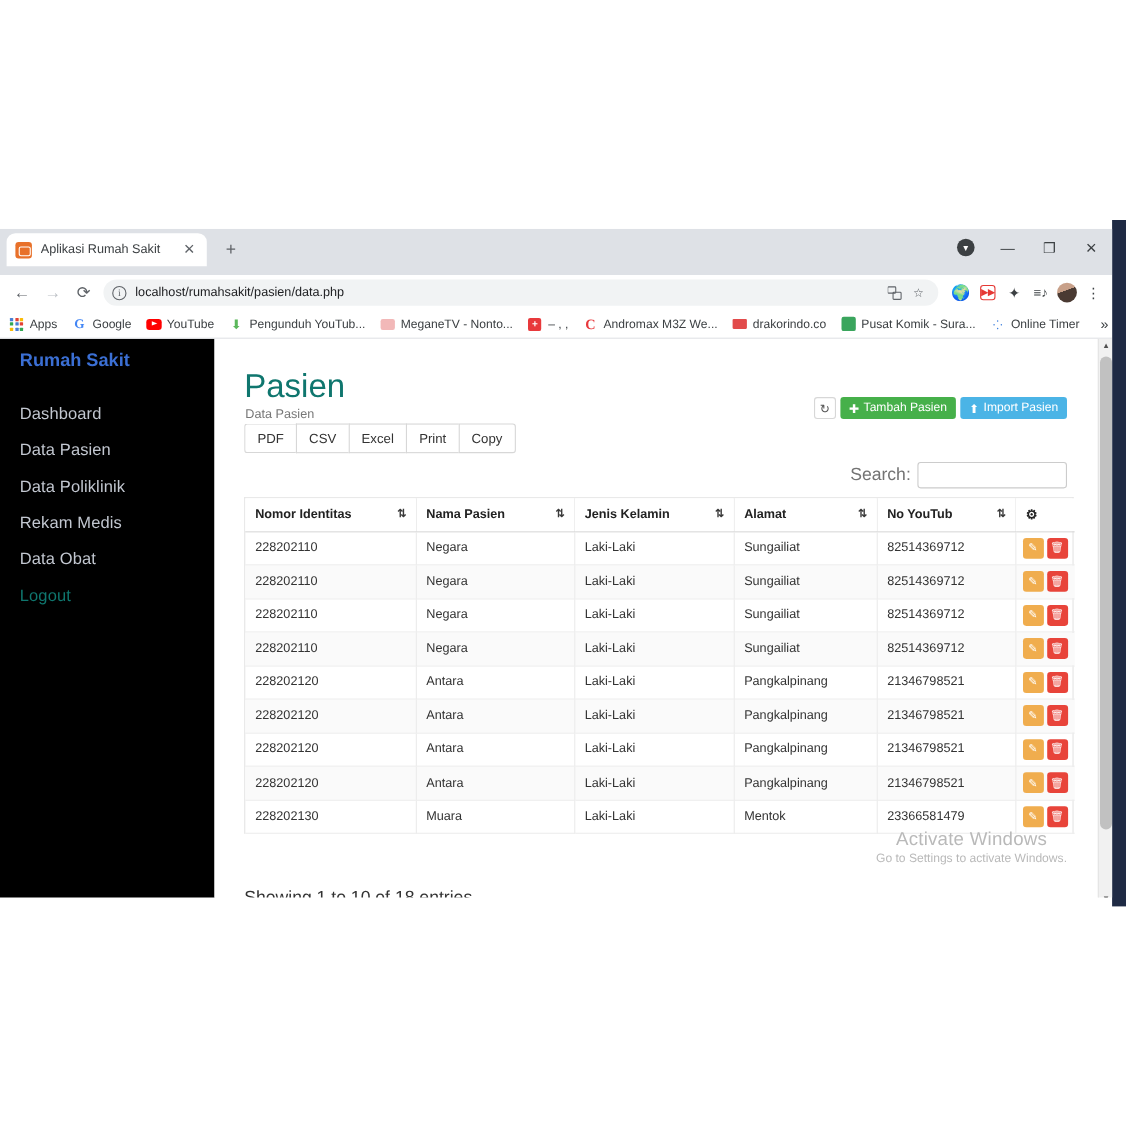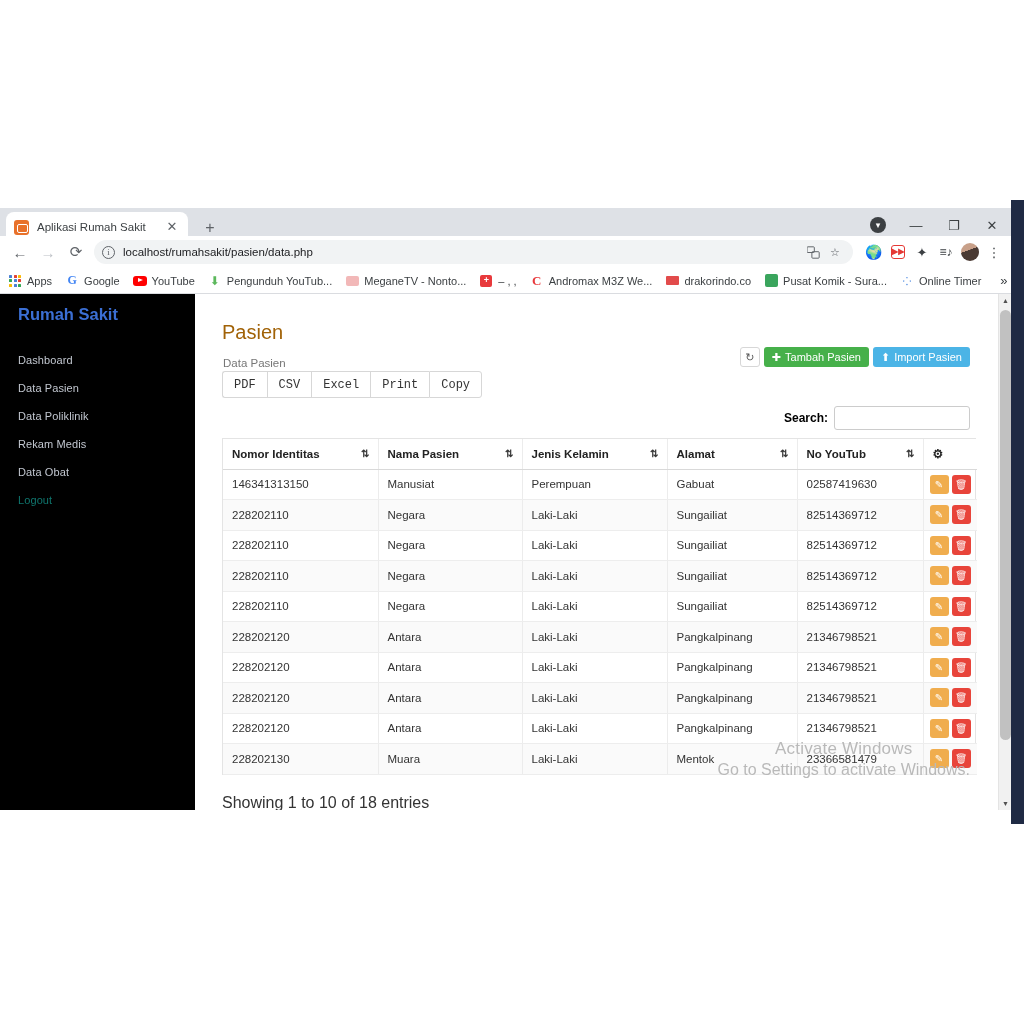--- a/index.html
+++ b/index.html
@@ -21,21 +21,21 @@
   #desktop-strip {
     position: absolute;
     left: 1011px; top: 200px;
     width: 13px; height: 624px;
     background: #1f2a44;
   }
 
   
   #tabstrip {
     position: relative;
-    height: 28px;
+    height: 42px;
     background: #dee1e6;
   }
   #tab-active {
     position: absolute;
     left: 6px; top: 4px;
     width: 182px; height: 30px;
     background: #ffffff;
     border-radius: 8px 8px 0 0;
     display: flex; align-items: center;
     padding: 0 8px;
@@ -208,46 +208,45 @@
     width: 195px; height: 516px;
     background: #000000;
   }
   #brand {
     position: absolute; left: 18px; top: 11px;
     font-size: 16.5px; font-weight: bold; color: #3b6fd4;
   }
   #nav { position: absolute; left: 0; top: 52px; width: 100%; }
   .nav-item {
     padding: 8px 18px;
-    font-size: 11px; color: #c2c7d0;
+    font-size: 15px; color: #c2c7d0;
     letter-spacing: .1px;
   }
   .nav-item.logout { color: #0f766e; }
 
   #content {
     position: absolute;
     left: 195px; top: 0;
     width: 803px; height: 516px;
     background: #ffffff;
     overflow: hidden;
   }
   #page-title {
     position: absolute; left: 27px; top: 27px;
-    font-size: 20px; color: #a16207; font-weight: normal;
+    font-size: 30px; color: #0f766e; font-weight: normal;
   }
   #page-sub {
     position: absolute; left: 28px; top: 63px;
     font-size: 11.5px; color: #777;
   }
 
   
   #export-group {
     position: absolute; left: 27px; top: 77px;
     display: flex;
-    font-family: Liberation Mono, monospace;
   }
   .export-btn {
     height: 27px;
     padding: 0 11px;
     background: #fff;
     border: 1px solid #d7d7d7;
     border-right: none;
     font-size: 12px; color: #333;
     display: flex; align-items: center;
   }
@@ -275,21 +274,21 @@
     white-space: nowrap;
   }
   #btn-tambah { background: #46b04a; }
   #btn-import { background: #4bb4e6; }
 
   
   #search-wrap {
     position: absolute; right: 28px; top: 112px;
     display: flex; align-items: center;
   }
-  #search-label { font-size: 12px; color: #000000; margin-right: 6px; font-weight: bold; }
+  #search-label { font-size: 16px; color: #737373; margin-right: 6px; }
   #search-input {
     width: 136px; height: 24px;
     border: 1px solid #ccc; border-radius: 3px;
     background: #fff;
     outline: none;
     font-family: "Liberation Sans", sans-serif;
     font-size: 12px;
     padding: 0 5px;
   }
 
@@ -351,21 +350,21 @@
   
   #watermark {
     position: absolute;
     right: 28px; top: 445px;
     text-align: center;
     color: #b9b9b9;
     pointer-events: none;
     user-select: none;
   }
   #wm-line1 { font-size: 17px; letter-spacing: .2px; }
-  #wm-line2 { font-size: 16px; margin-top: 2px; text-align: center; }
+  #wm-line2 { font-size: 11px; margin-top: 2px; text-align: center; }
 
   
   #vscroll {
     position: absolute;
     right: 0; top: 0;
     width: 13px; height: 516px;
     background: #f1f1f1;
     border-left: 1px solid #e4e4e4;
   }
   #vs-up, #vs-down {
@@ -587,33 +586,20 @@
                 <span>No YouTub</span>
                 <span class="sort-ico">⇅</span>
               </th>
               <th class="col6">
                 <span id="gear-ico">⚙</span>
               </th>
             </tr>
           </thead>
           <tbody id="table-body">
               <tr>
-                <td class="col1">146341313150</td>
-                <td class="col2">Manusiat</td>
-                <td class="col3">Perempuan</td>
-                <td class="col4">Gabuat</td>
-                <td class="col5">02587419630</td>
-                <td class="col6 actions-cell">
-                  <span class="act-wrap">
-                    <span class="act-btn act-edit">✎</span>
-                    <span class="act-btn act-del">🗑</span>
-                  </span>
-                </td>
-              </tr>
-              <tr>
                 <td class="col1">228202110</td>
                 <td class="col2">Negara</td>
                 <td class="col3">Laki-Laki</td>
                 <td class="col4">Sungailiat</td>
                 <td class="col5">82514369712</td>
                 <td class="col6 actions-cell">
                   <span class="act-wrap">
                     <span class="act-btn act-edit">✎</span>
                     <span class="act-btn act-del">🗑</span>
                   </span>

